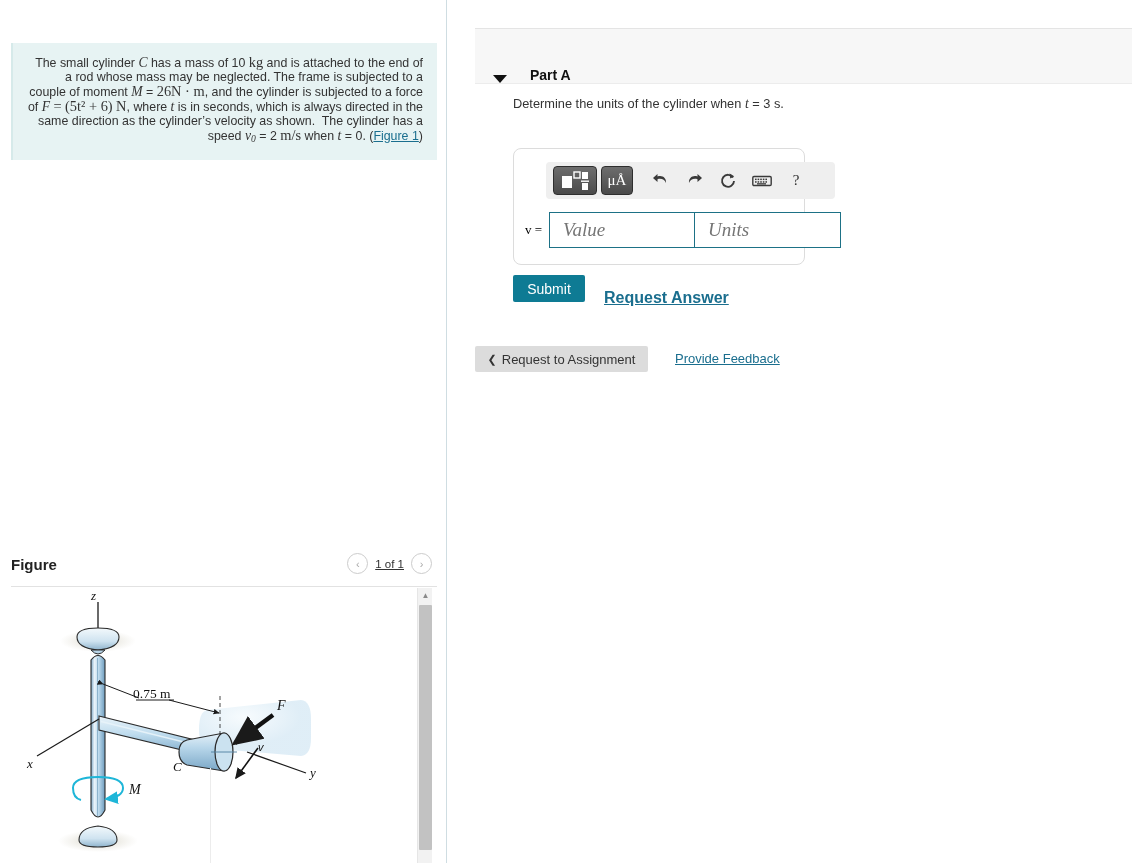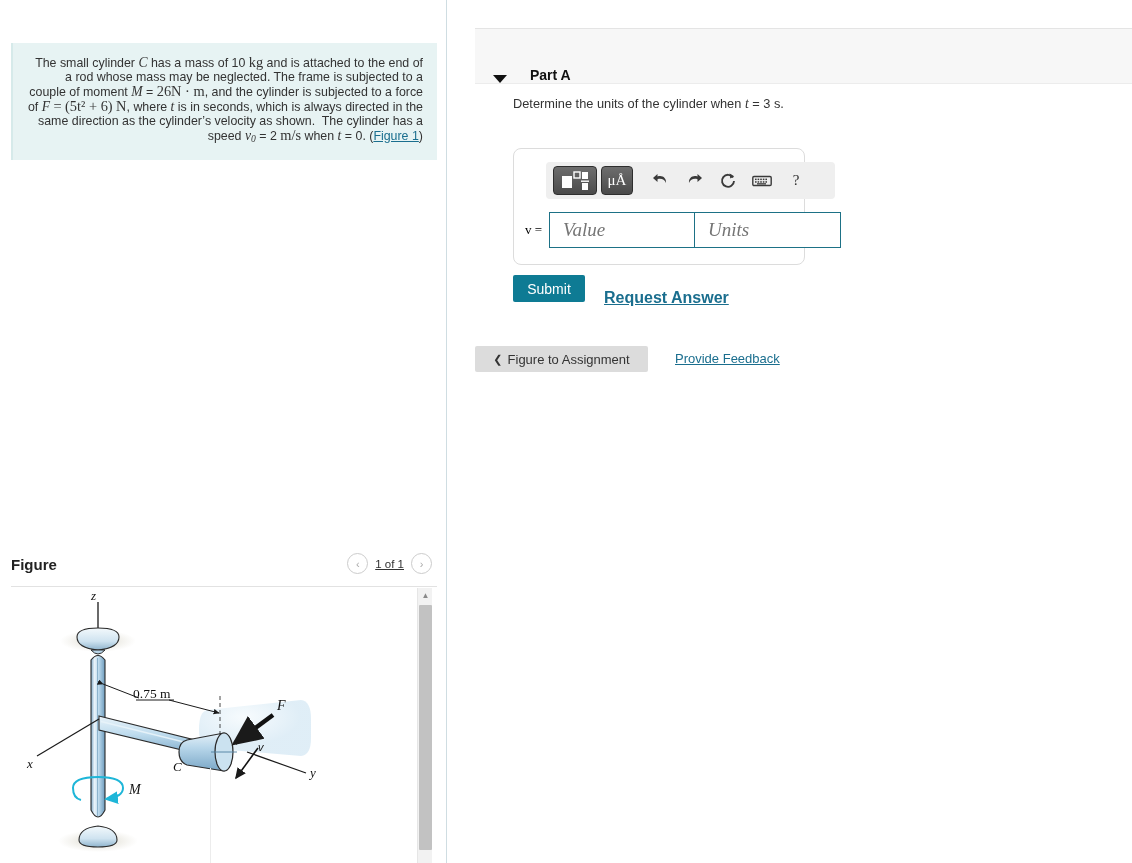--- a/index.html
+++ b/index.html
@@ -436,17 +436,17 @@
         <input id="value-input" class="ansinput" type="text" placeholder="Value" style="">
         <input id="units-input" class="ansinput" type="text" placeholder="Units" style="">
       </div>
     </div>
 
     <button id="submit-button">Submit</button>
     <div id="request-answer">Request Answer</div>
 
     <button id="return-button">
       <span style="font-size:11px">❮</span>
-      <span>Figure to Assignment</span>
+      <span>Request to Assignment</span>
     </button>
     <div id="provide-feedback">Provide Feedback</div>
   </div>
 </div>
 
 </body></html>

